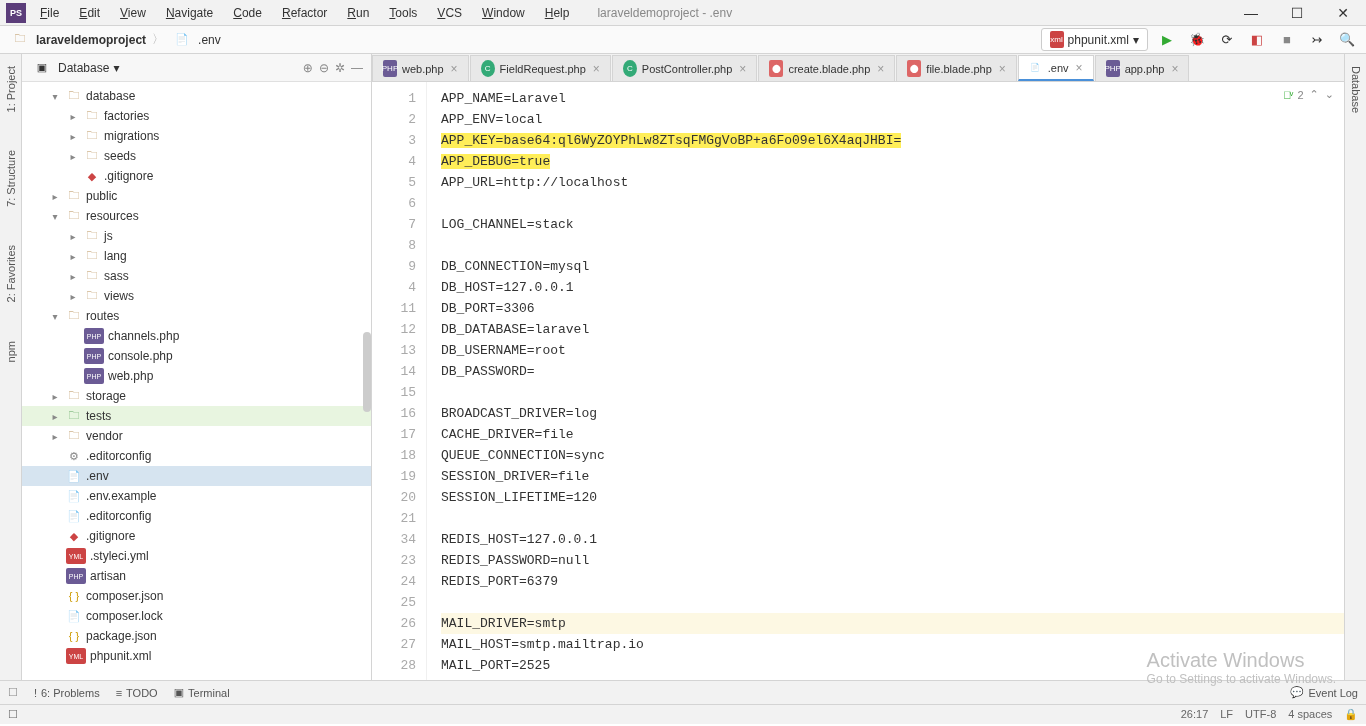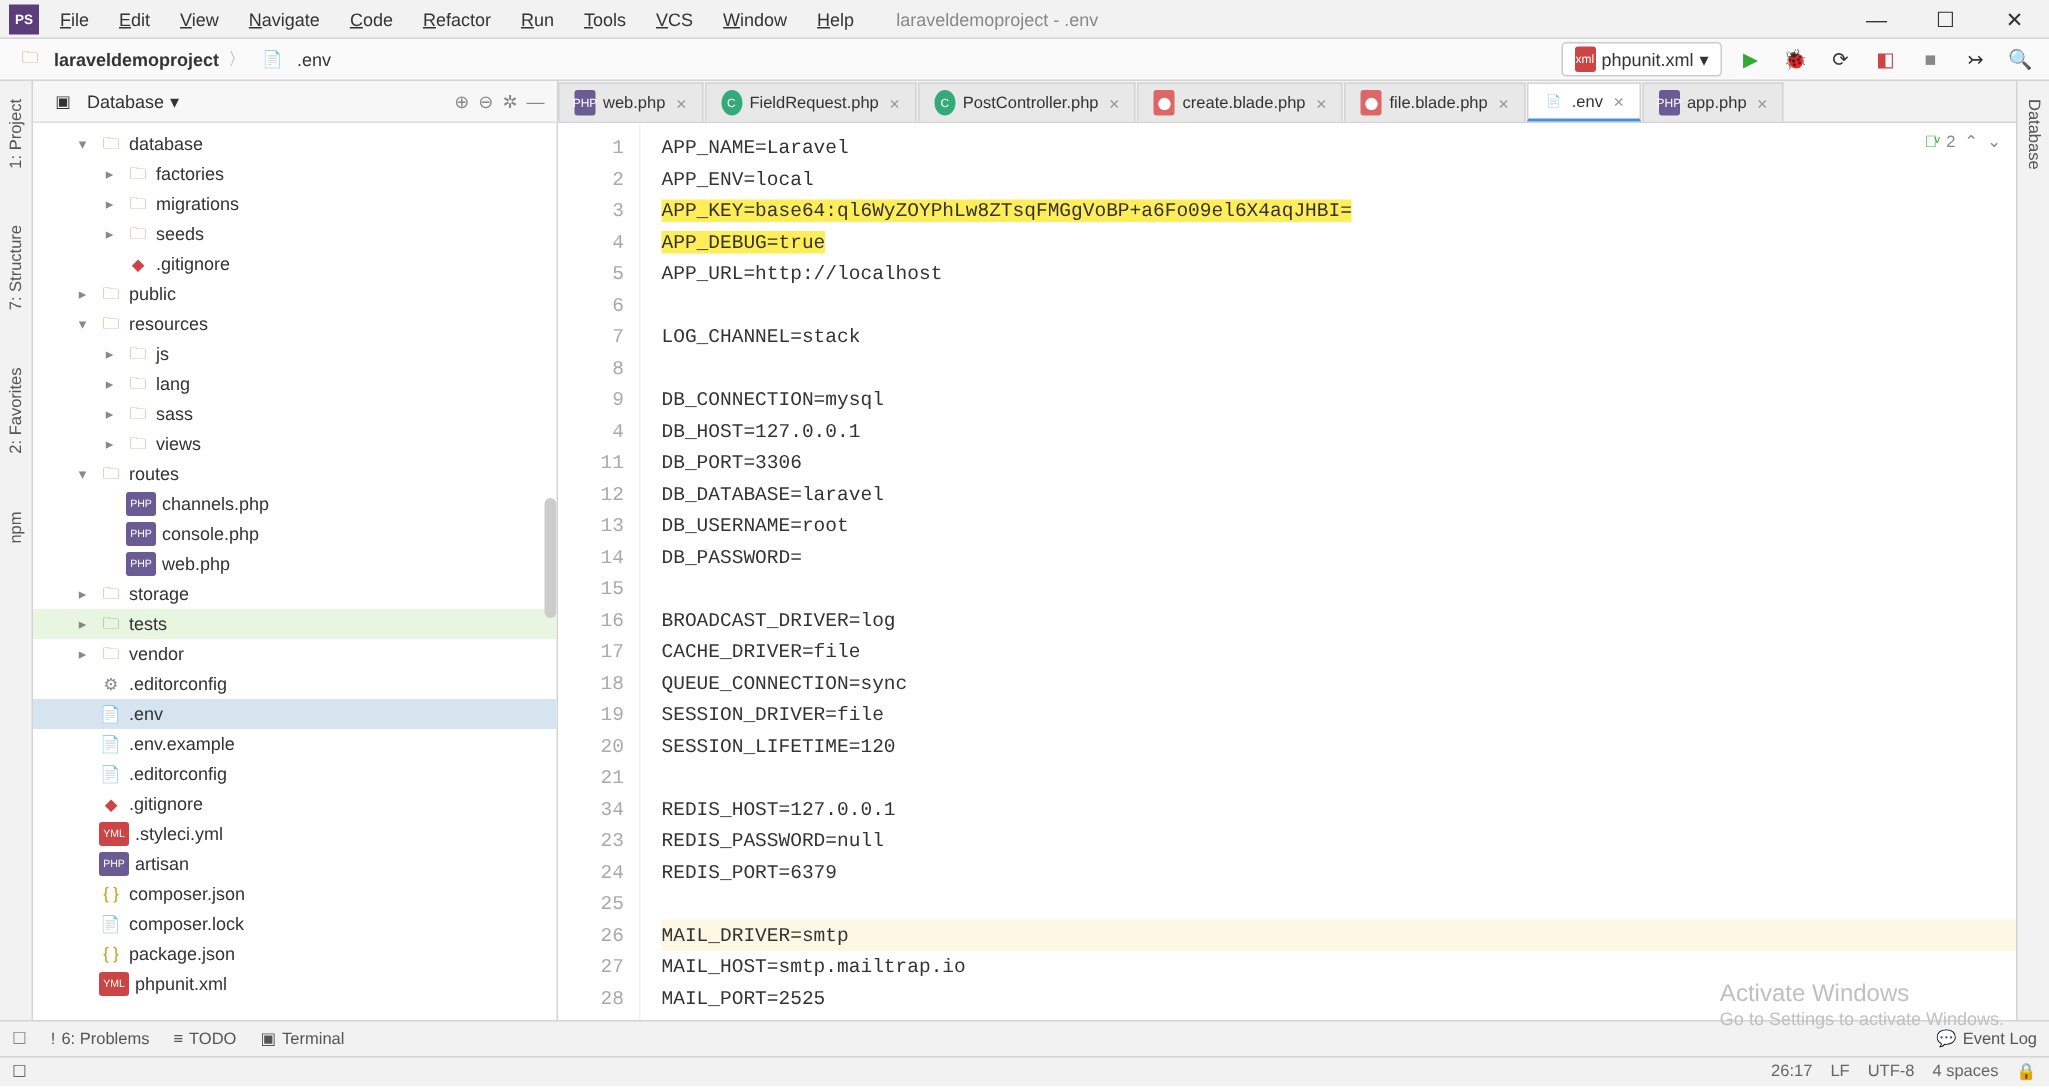--- a/index.html
+++ b/index.html
@@ -48,21 +48,21 @@
 .code { flex: 1; padding: 6px 0 0 14px; font-family: "Consolas", "Courier New", monospace; font-size: 13px; line-height: 21px; white-space: pre; position: relative; }
 .code-line { height: 21px; }
 .hl { background: #ffee58; }
 .cursor-line { background: #fdf8e3; }
 .editor-tr { position: absolute; top: 6px; right: 10px; display: flex; gap: 6px; align-items: center; color: #888; font-size: 11px; }
 .bottom-bar { height: 24px; background: #f2f2f2; border-top: 1px solid #d4d4d4; display: flex; align-items: center; padding: 0 8px; font-size: 11px; gap: 16px; }
 .bottom-item { display: flex; align-items: center; gap: 4px; color: #555; }
 .status-bar { height: 20px; background: #f2f2f2; border-top: 1px solid #d4d4d4; display: flex; align-items: center; padding: 0 8px; font-size: 11px; color: #666; }
 .status-right { margin-left: auto; display: flex; gap: 12px; }
 .watermark { position: absolute; right: 30px; bottom: 40px; color: #c0c0c0; pointer-events: none; z-index: 5; }
-.watermark-title { font-size: 16px; font-weight: 300; }
+.watermark-title { font-size: 20px; font-weight: 300; }
 .watermark-sub { font-size: 12px; }
 .tree-scroll-indicator { position: absolute; right: 0; top: 250px; width: 8px; height: 80px; background: #ccc; border-radius: 4px; }
 </style>
 </head>
 <body>
 
 <div class="titlebar">
   <div class="app-icon">PS</div>
   <div class="menu-items" id="menu-items">
       <span class="menu-item"><u>F</u>ile</span>

